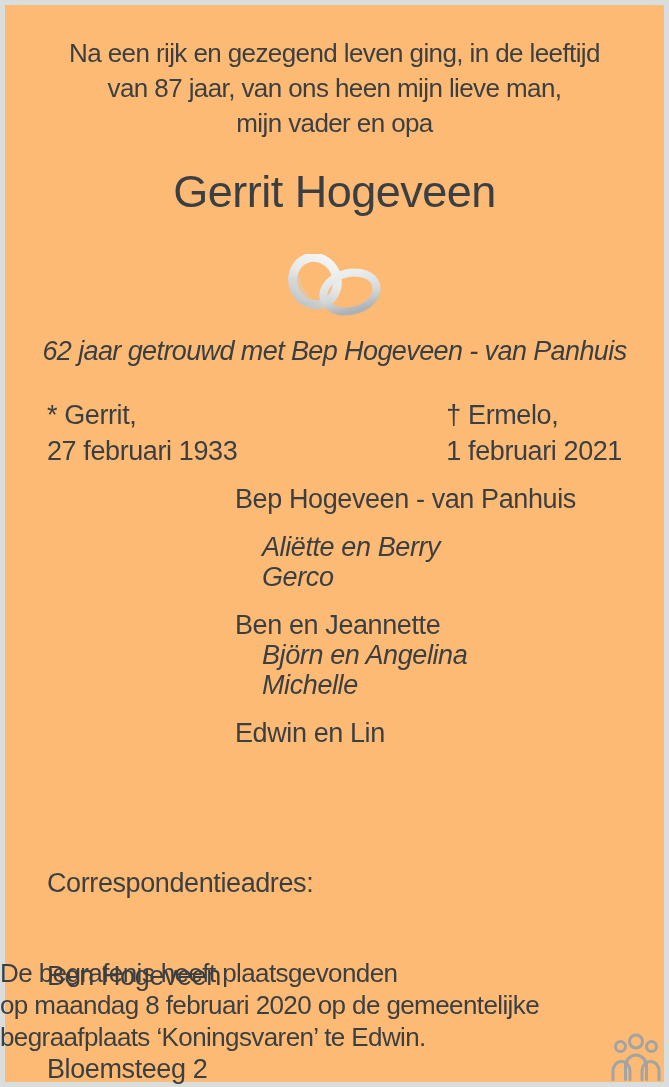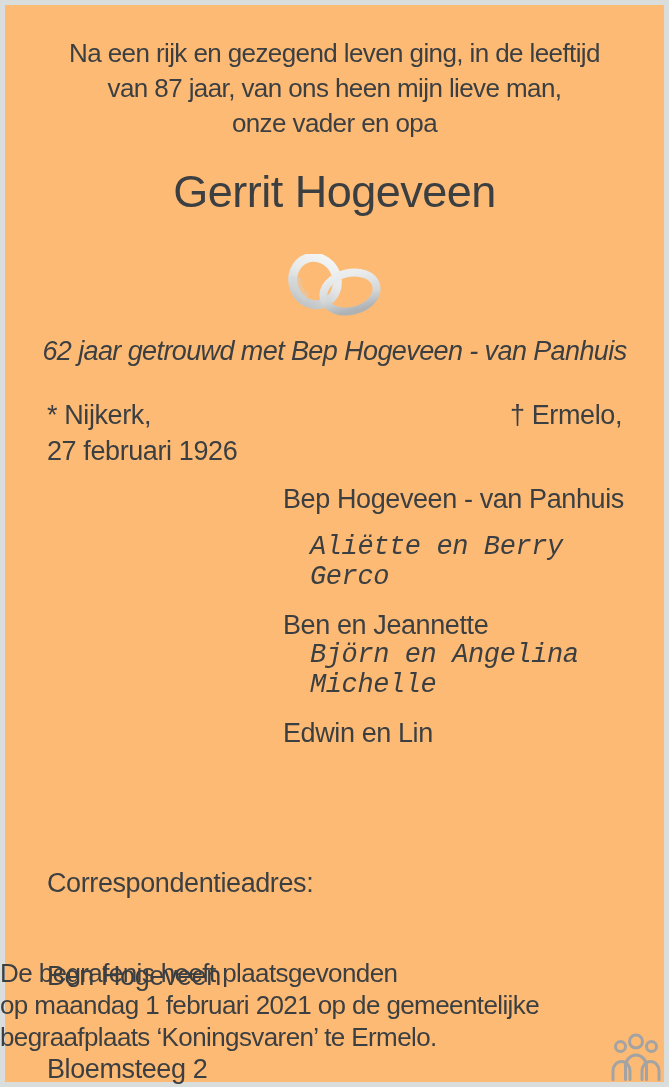--- a/index.html
+++ b/index.html
@@ -53,22 +53,22 @@
   .dates .death { text-align: left; }
 
   .family {
     top: 484px;
     left: 235px;
     right: 20px;
     font-size: 27px;
     line-height: 30px;
     letter-spacing: -0.4px;
   }
-  .family .group { margin-bottom: 18px; margin-left: 48px; }
-  .family .indent { padding-left: 27px; font-style: italic; font-family: Liberation Mono, monospace; }
+  .family .group { margin-bottom: 18px; }
+  .family .indent { padding-left: 27px; font-style: italic; }
 
   .correspondence {
     top: 806px;
     left: 47px;
     font-size: 27px;
     line-height: 31px;
     letter-spacing: -0.4px;
     white-space: pre;
   }
   .closing {
@@ -87,21 +87,21 @@
   }
 </style>
 </head>
 <body>
 
 <div class="page">
 
   <div class="abs intro">
     <div>Na een rijk en gezegend leven ging, in de leeftijd</div>
     <div>van 87 jaar, van ons heen mijn lieve man,</div>
-    <div>onze vader en opa</div>
+    <div>mijn vader en opa</div>
   </div>
 
   <div class="abs name">Gerrit Hogeveen</div>
 
   <div class="abs rings">
     <svg width="96" height="64" viewBox="0 0 96 64" aria-hidden="true">
       <defs>
         <linearGradient id="ringL" x1="0" y1="1" x2="1" y2="0">
           <stop offset="0" stop-color="#b9bdbf"></stop>
           <stop offset="0.55" stop-color="#e7e9e9"></stop>
@@ -116,25 +116,26 @@
       <ellipse cx="28" cy="27" rx="22" ry="24" fill="none" stroke="url(#ringL)" stroke-width="9" transform="rotate(-22 28 27)"></ellipse>
       <ellipse cx="63" cy="38" rx="27" ry="19" fill="none" stroke="url(#ringR)" stroke-width="8" transform="rotate(-14 63 38)"></ellipse>
       <path d="M 14 40 A 22 24 0 0 1 12 16" fill="none" stroke="#cfd3d4" stroke-width="9" transform="rotate(-22 28 27)" opacity="0.35"></path>
     </svg>
   </div>
 
   <div class="abs marriage">62 jaar getrouwd met Bep Hogeveen - van Panhuis</div>
 
   <div class="abs dates">
     <div class="birth">
-      <div>* Nijkerk,</div>
-      <div>27 februari 1926</div>
+      <div>* Gerrit,</div>
+      <div>27 februari 1933</div>
     </div>
     <div class="death">
       <div>† Ermelo,</div>
+      <div>1 februari 2021</div>
     </div>
   </div>
 
   <div class="abs family">
     <div class="group">
       <div>Bep Hogeveen - van Panhuis</div>
     </div>
     <div class="group">
       <div class="indent">Aliëtte en Berry</div>
       <div class="indent">Gerco</div>
@@ -151,22 +152,22 @@
 
   <div class="abs correspondence">
     <div>Correspondentieadres:</div>
     <div>Ben Hogeveen</div>
     <div>Bloemsteeg 2</div>
     
   </div>
 
   <div class="abs closing">
     <div>De begrafenis heeft plaatsgevonden</div>
-    <div>op maandag 1 februari 2021 op de gemeentelijke</div>
-    <div>begraafplaats ‘Koningsvaren’ te Ermelo.</div>
+    <div>op maandag 8 februari 2020 op de gemeentelijke</div>
+    <div>begraafplaats ‘Koningsvaren’ te Edwin.</div>
   </div>
 
   <div class="logo">
     <svg width="52" height="48" viewBox="0 0 52 48" aria-hidden="true" fill="none" stroke="#a3a3a3" stroke-width="3" stroke-linecap="round">
       <circle cx="10.5" cy="13.5" r="5"></circle>
       <circle cx="41.5" cy="13.5" r="5"></circle>
       <circle cx="26" cy="8.5" r="6.5"></circle>
       <path d="M3 46.5 V38 a8.5 9.5 0 0 1 17 0 V46.5"></path>
       <path d="M32 46.5 V38 a8.5 9.5 0 0 1 17 0 V46.5"></path>
       <path d="M15.5 46.5 V33.5 a10.5 11.5 0 0 1 21 0 V46.5"></path>

